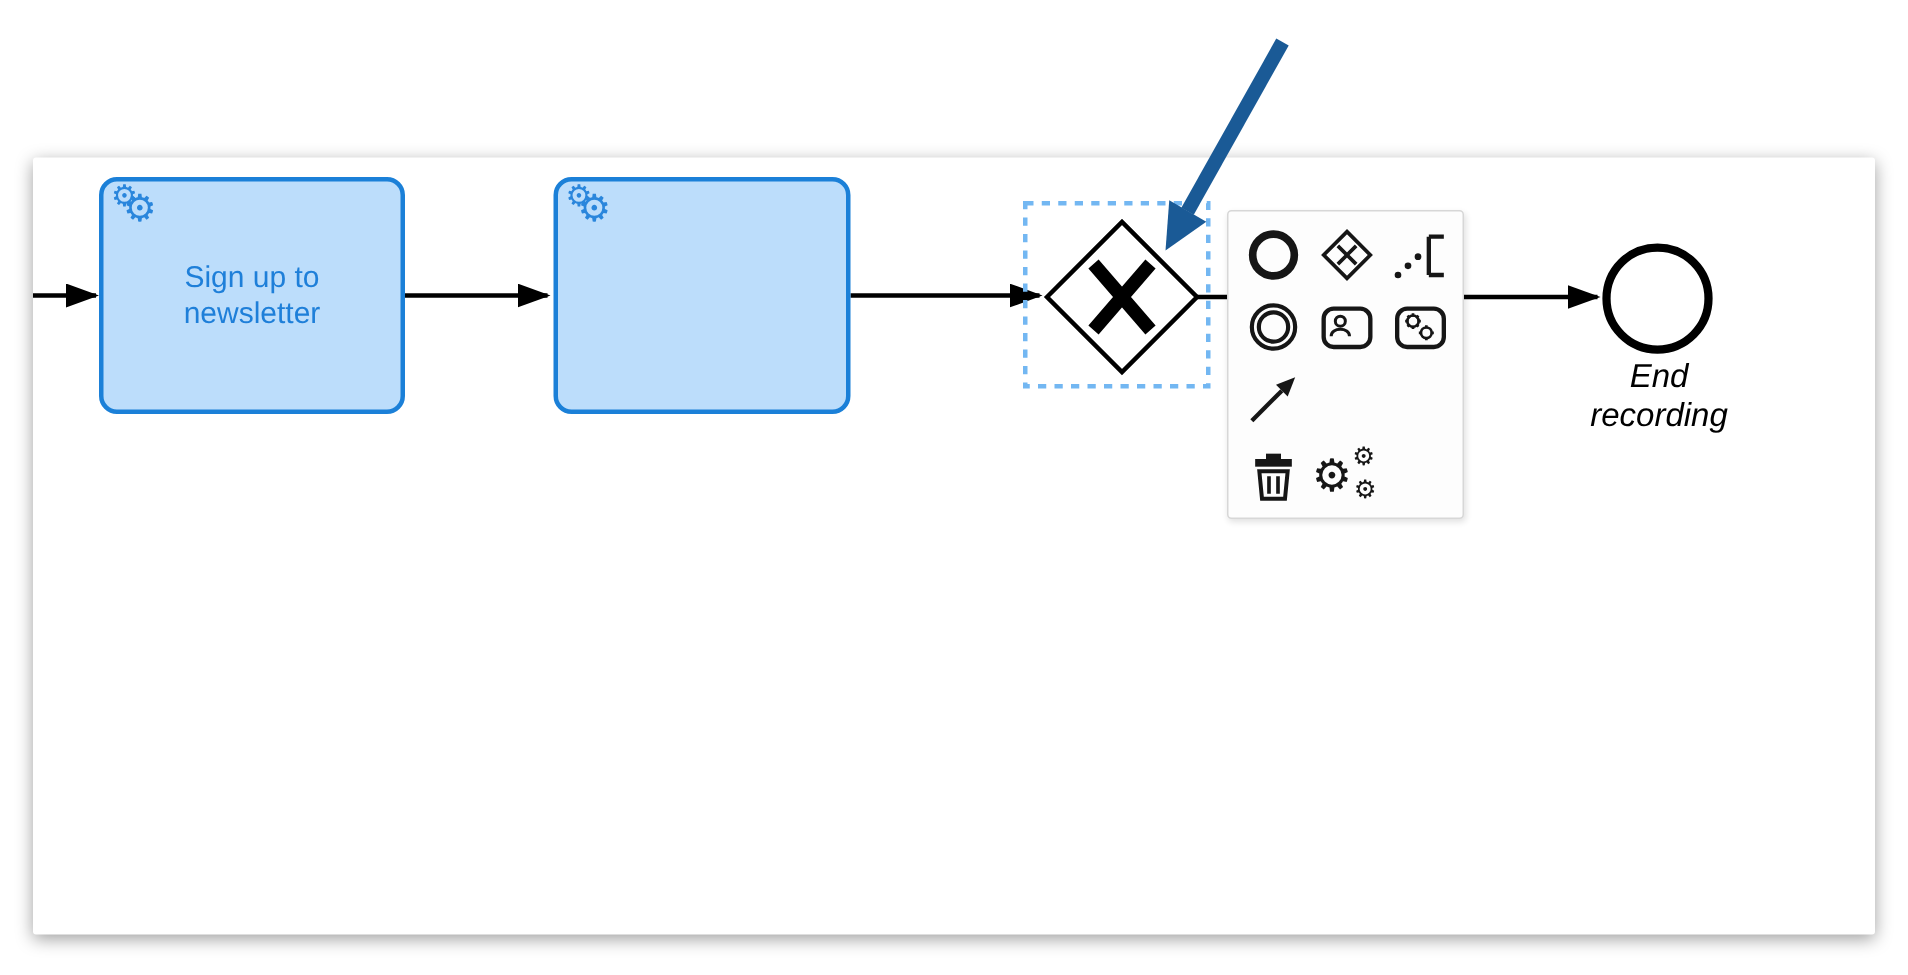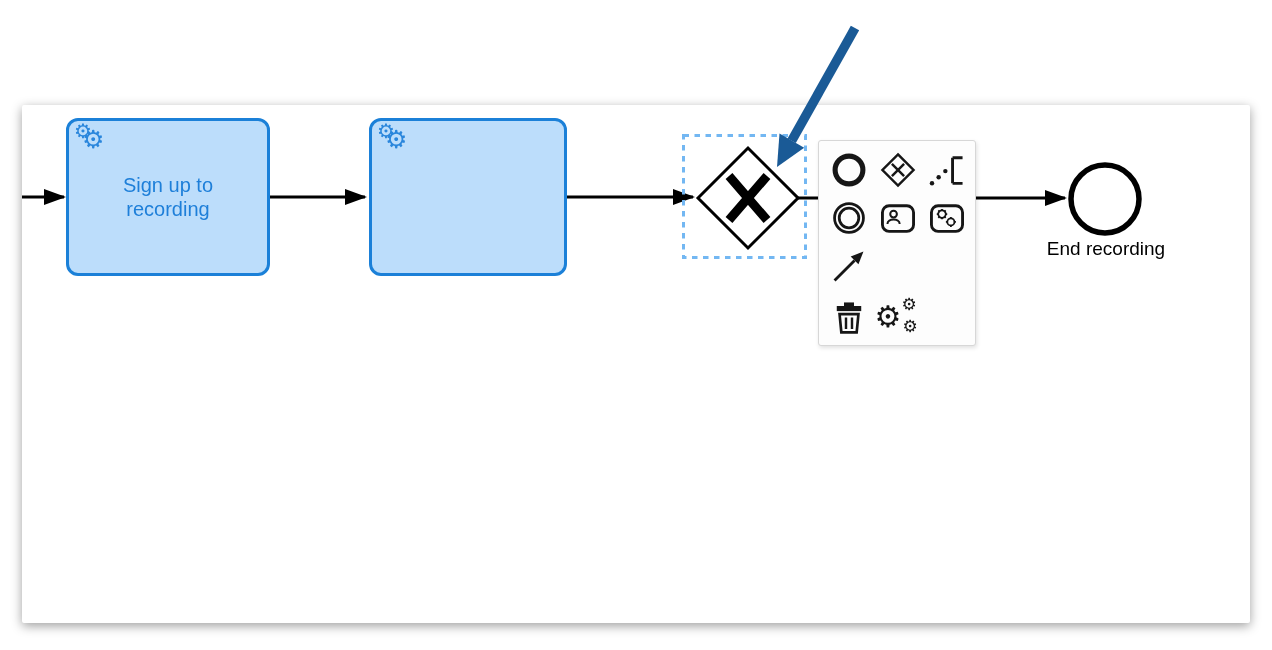--- a/index.html
+++ b/index.html
@@ -23,21 +23,21 @@
   .task-2 { left:347px; width:198px; }
   .task-label { max-width:150px; }
 
   .task-type-icon { position:absolute; left:5px; top:2px; width:38px; height:38px;
     color:#2A86DC; z-index:3; pointer-events:none; }
   .task-type-icon .gear-s { position:absolute; left:0px;  top:-4px; font-size:20px; }
   .task-type-icon .gear-b { position:absolute; left:8px;  top:4px;  font-size:25px; }
 
   .end-label {
     position:absolute; left:1020px; top:133px; width:128px; z-index:2;
-    text-align:center; color:#000; font-size:19px;
+    text-align:center; color:#000; font-size:22px;font-style:italic;
   }
 
   .context-pad {
     position:absolute; left:796px; top:35px; width:158px; z-index:4;
     background:#FDFDFD; border:1px solid #D7D7D7; border-radius:3px;
     box-shadow:1px 2px 4px rgba(0,0,0,0.12);
     padding:5px 5px 7px 5px;
     display:grid; grid-template-columns:repeat(3,49px); grid-auto-rows:48px;
     justify-items:center; align-items:center;
   }
@@ -77,21 +77,21 @@
     <circle cx="1083" cy="94" r="34" fill="#fff" stroke="#000" stroke-width="5.5"></circle>
 
     <rect x="661.5" y="30.5" width="122" height="122" fill="none" stroke="#73B7F2" stroke-width="3" stroke-dasharray="5.5 5.5"></rect>
   </svg>
 
   <div class="task task-1">
     <span class="task-type-icon">
       <span class="gear-s">⚙</span>
         <span class="gear-b">⚙</span>
     </span>
-    <span class="task-label">Sign up to recording</span>
+    <span class="task-label">Sign up to newsletter</span>
   </div>
 
   <div class="task task-2">
     <span class="task-type-icon">
       <span class="gear-s">⚙</span>
         <span class="gear-b">⚙</span>
     </span>
   </div>
 
   <div class="end-label">End recording</div>

